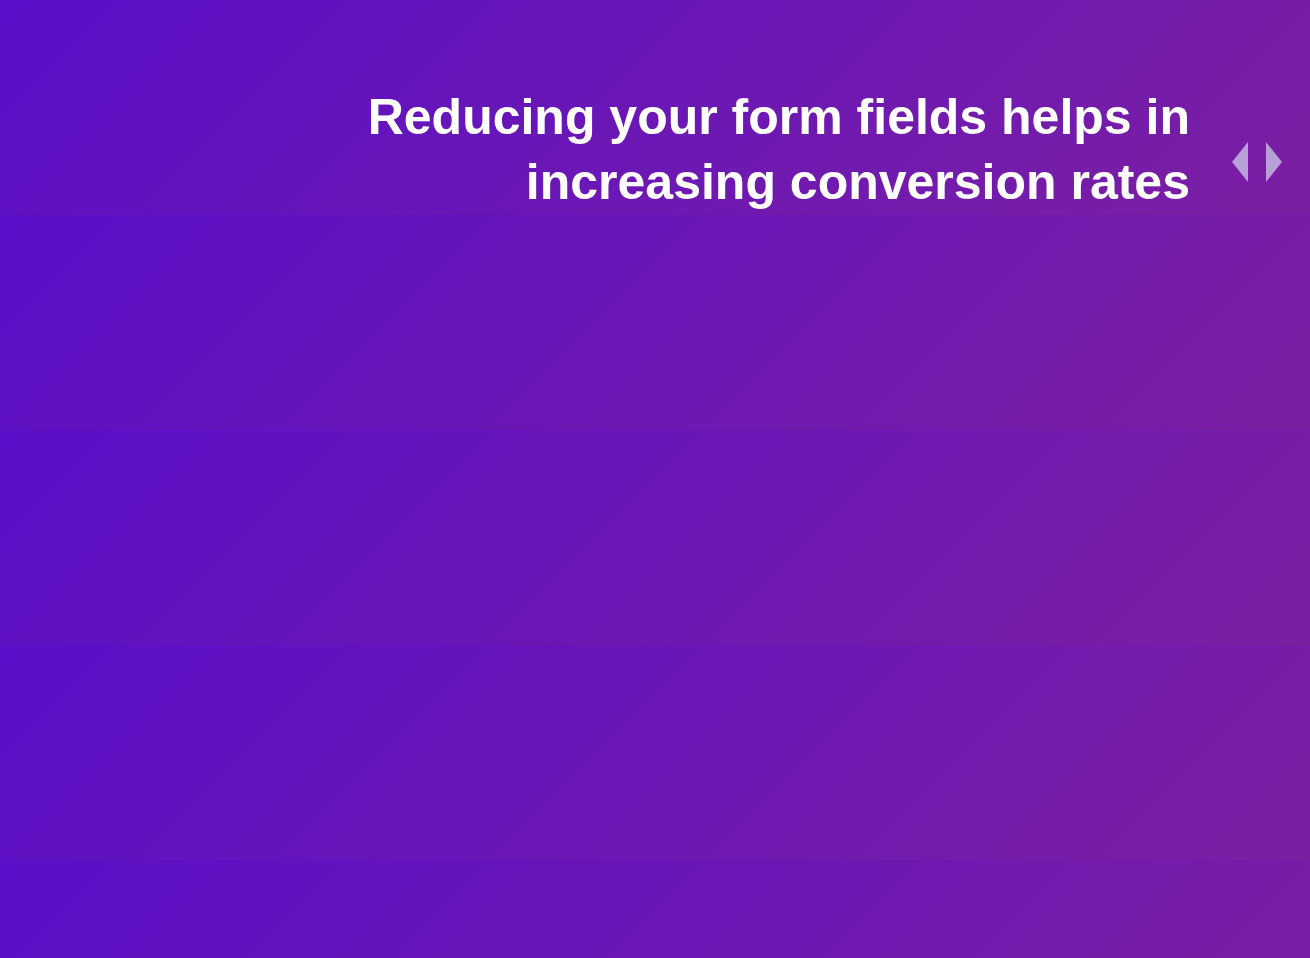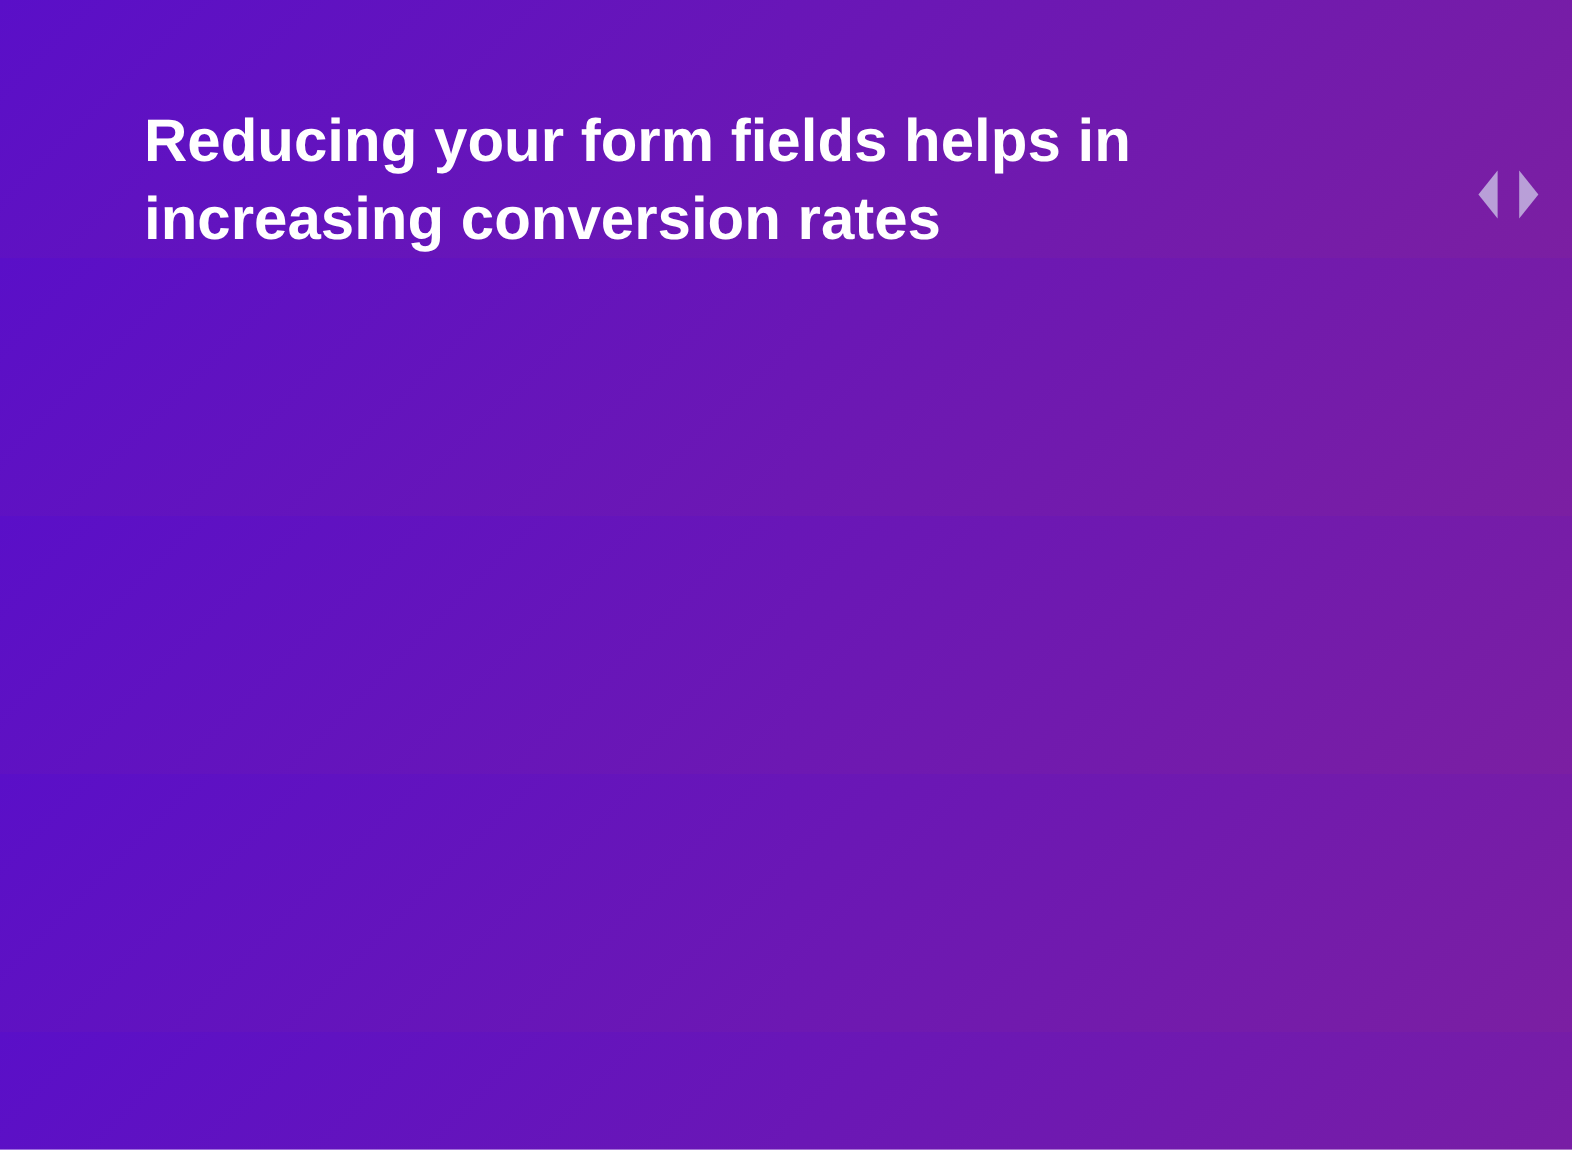--- a/index.html
+++ b/index.html
@@ -11,21 +11,21 @@
       block_1310      height: 958px;
       background: linear-gradient(135deg, #5a0fc8 0%, #7b1fa2 100%);
       font-family: -apple-system, BlinkMacSystemFont, 'Segoe UI', Arial, sans-serif;
       overflow: hidden;
       position: relative;
     }
     .page-title {
       color: white;
       font-size: 50px;
       font-weight: 700;
-      text-align: left;
+      text-align: right;
       padding: 85px 120px 0;
       line-height: 1.3;
     }
     .main-card {
       position: absolute;
       top: 260px;
       left: 106px;
       right: 118px;
       bottom: 0;
       background: #1d1548;

